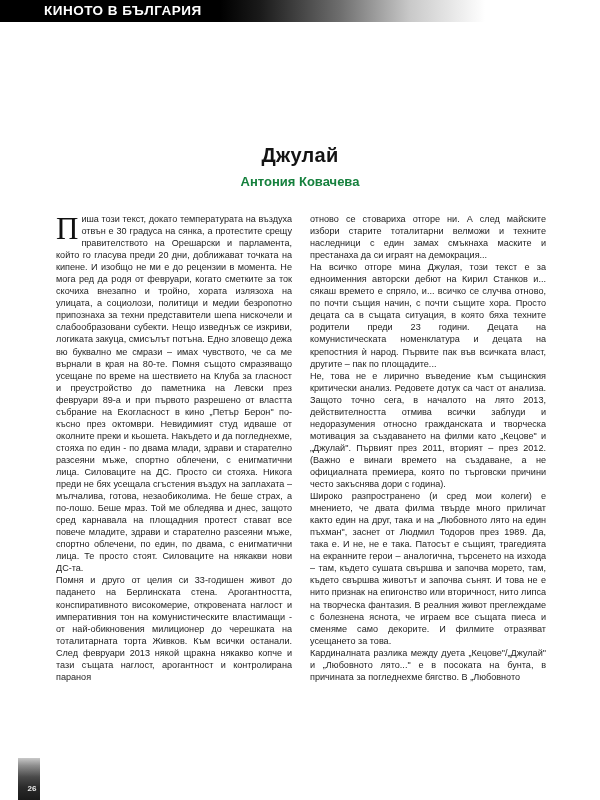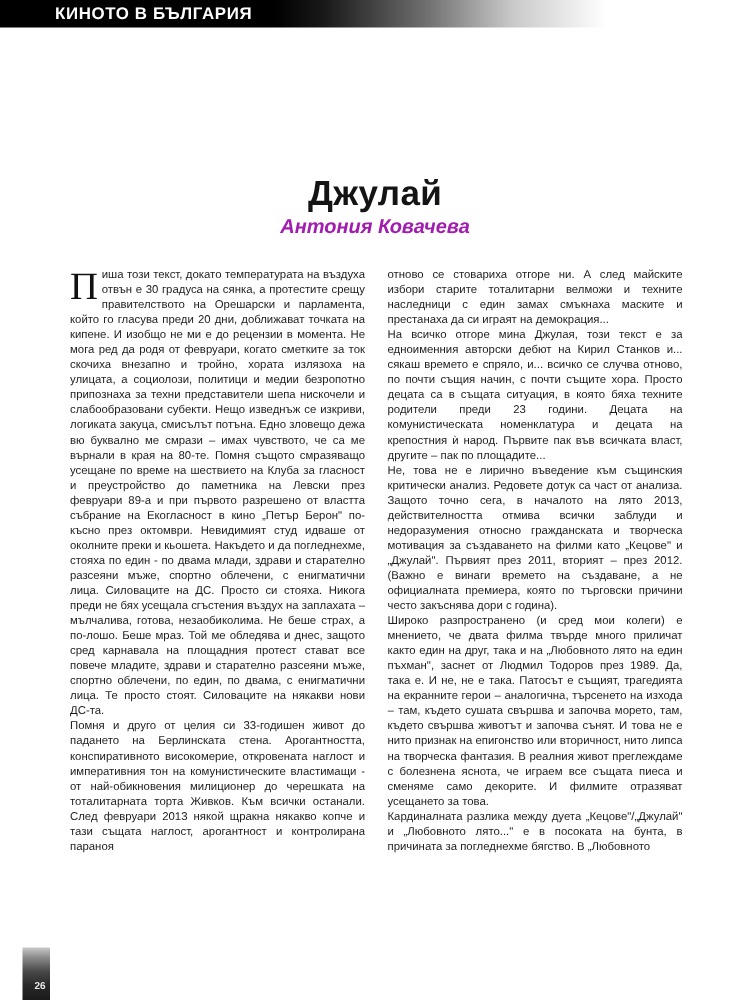--- a/index.html
+++ b/index.html
@@ -46,32 +46,31 @@
 
   
   .article-head {
     position: absolute;
     top: 140px;
     left: 0;
     width: 600px;
     text-align: center;
   }
   .article-title {
-    font-size: 28px;
+    font-size: 20px;
     font-weight: bold;
     letter-spacing: 0.3px;
     color: #141414;
     line-height: 30px;
     margin: 0;
   }
   .article-author {
-    font-size: 16px;
-    font-style: italic;
+    font-size: 13px;
     font-weight: bold;
-    color: #a21caf;
+    color: #15803d;
     line-height: 17px;
     margin-top: 3px;
   }
 
   
   .columns {
     position: absolute;
     top: 213px;
     left: 56px;
     width: 490px;

